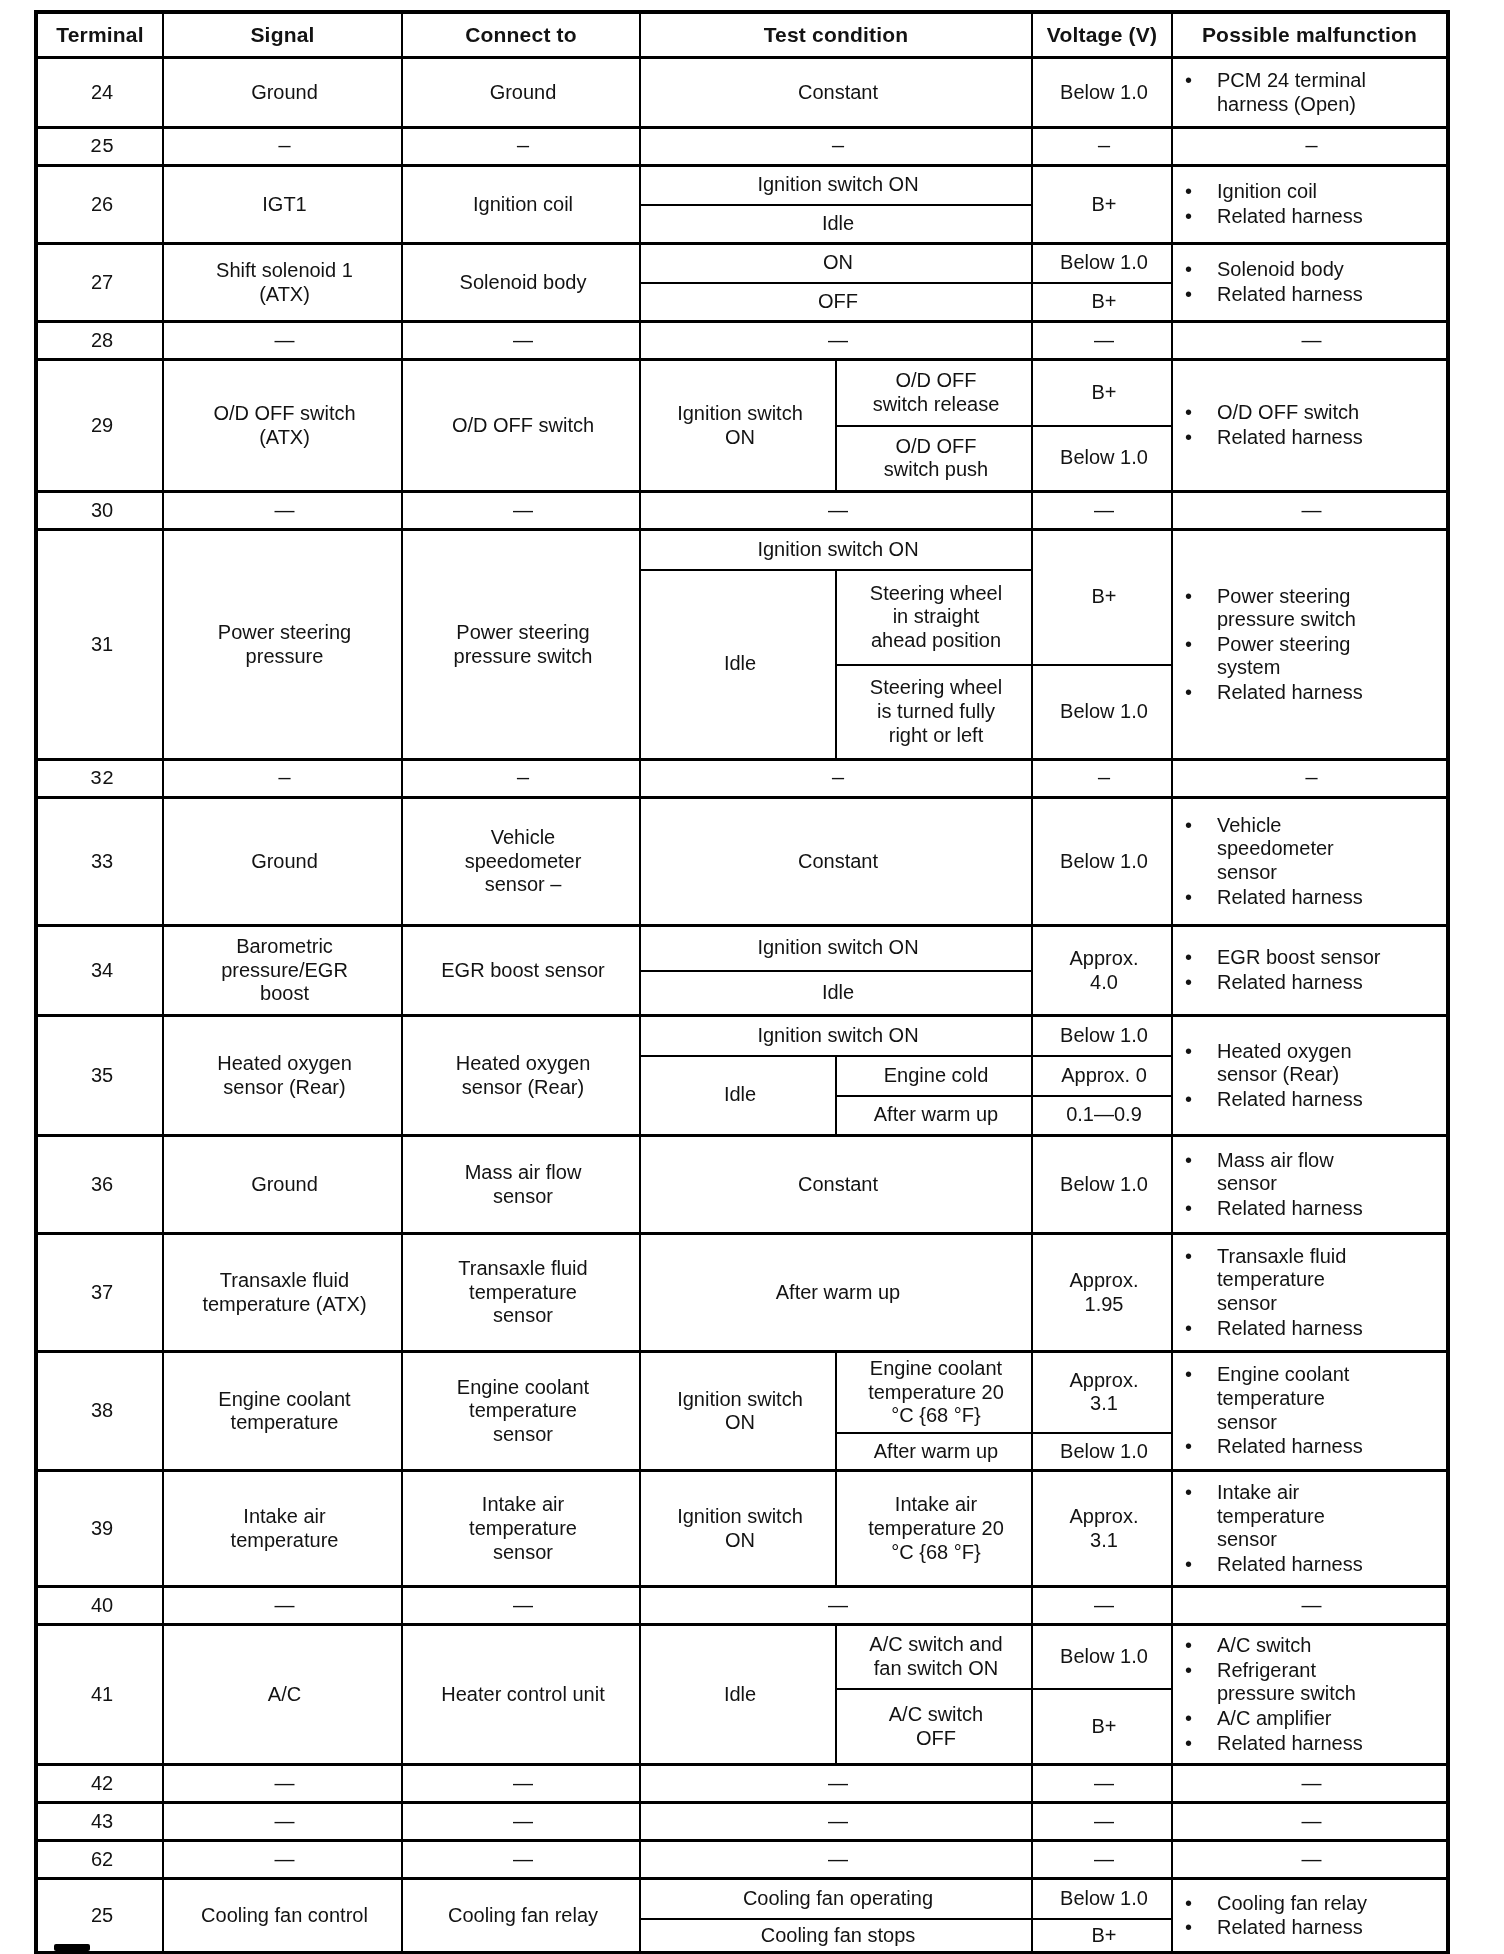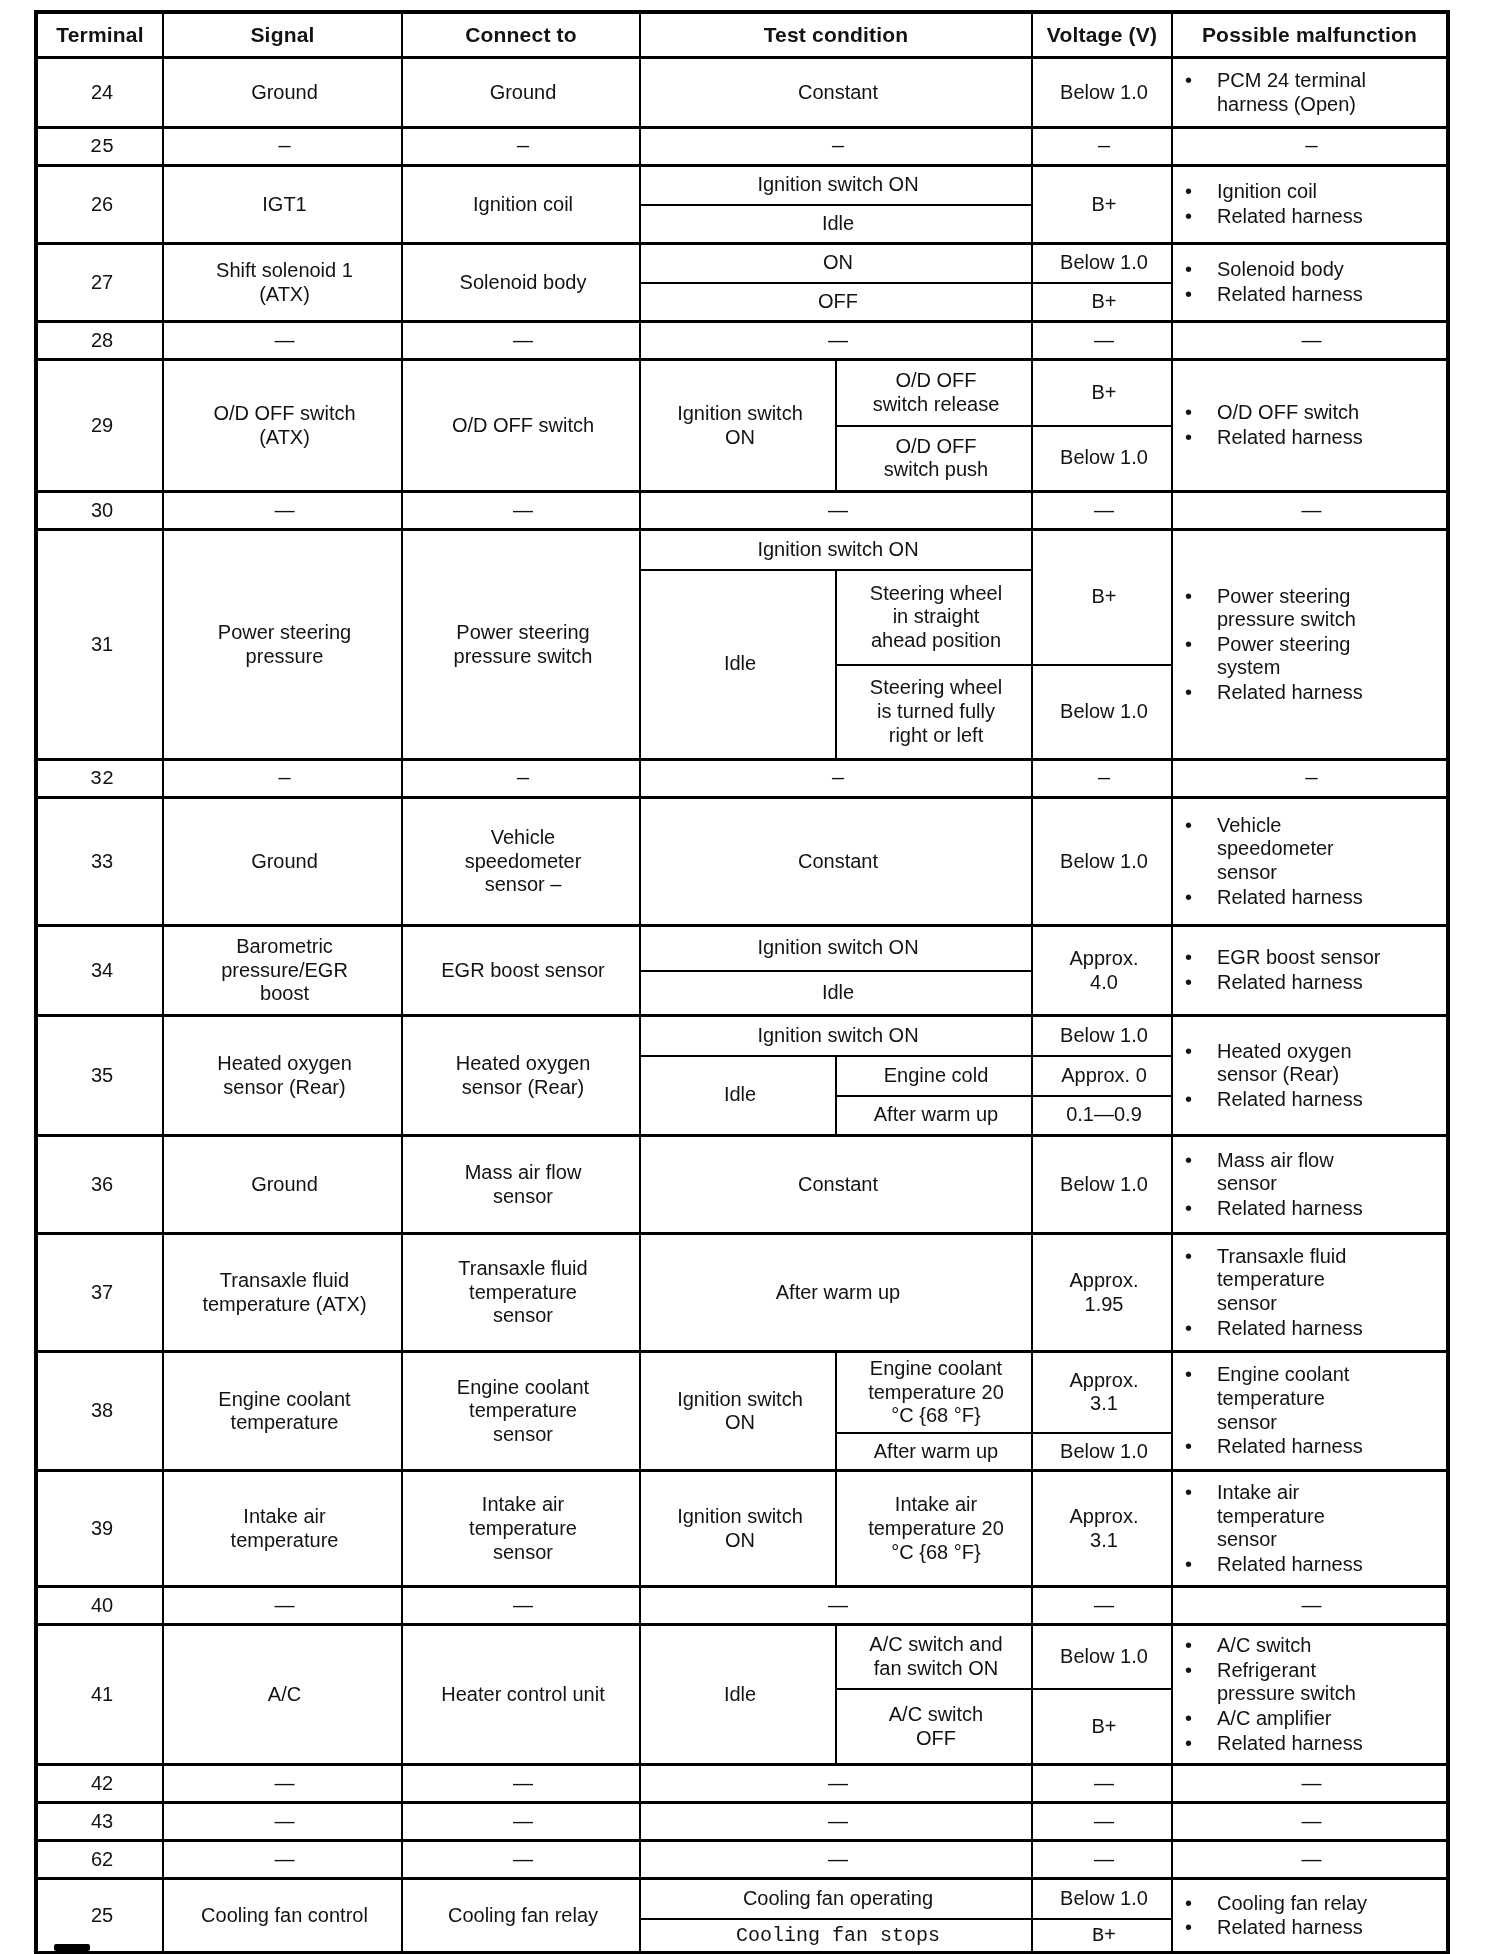--- a/index.html
+++ b/index.html
@@ -40,21 +40,21 @@
     padding: 2px 4px;
     border-bottom: 3px solid #000;
     letter-spacing: 0.2px;
   }
   .vtable td {
     font-size: 20px;
     line-height: 1.18;
     padding: 4px 8px 4px 12px;
   }
   tr.group-start td { border-top: 3px solid #000; }
-  .vtable tr:last-child td { border-bottom: 4px solid #000; font-family: Liberation Mono, monospace; }
+  .vtable tr:last-child td { border-bottom: 4px solid #000; }
   .c-term  { text-align: center; padding: 4px 2px; }
   .c-volt  { text-align: center; padding: 4px 4px; }
   .c-dash  { text-align: center; padding: 4px 2px; }
   .c-left  { text-align: center; }
   .c-malf  { padding: 6px 6px 6px 14px; }
   .mitem   { display: flex; margin: 1px 0; }
   .bdot    { flex: 0 0 32px; width: 32px; }
   .bdot::before { content: "•"; font-size: 20px; }
   .mtext   { white-space: pre-line; }
   .scan-artifact {

